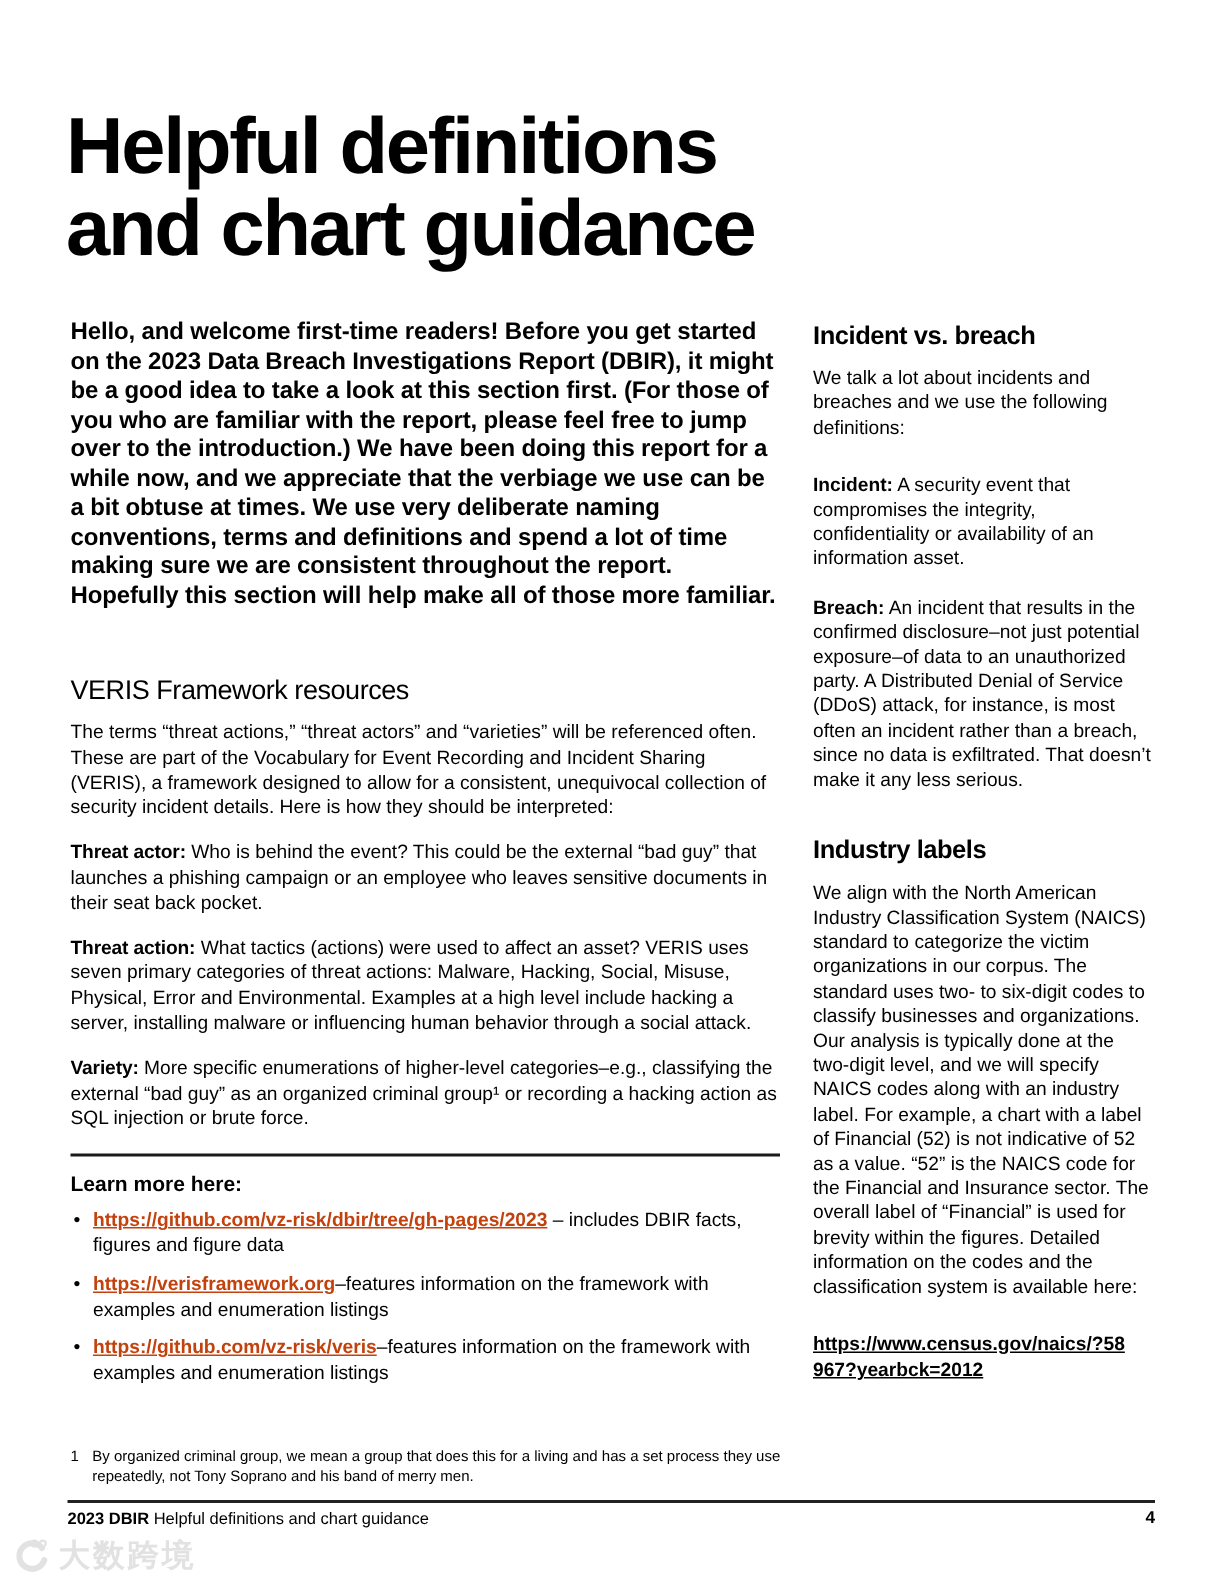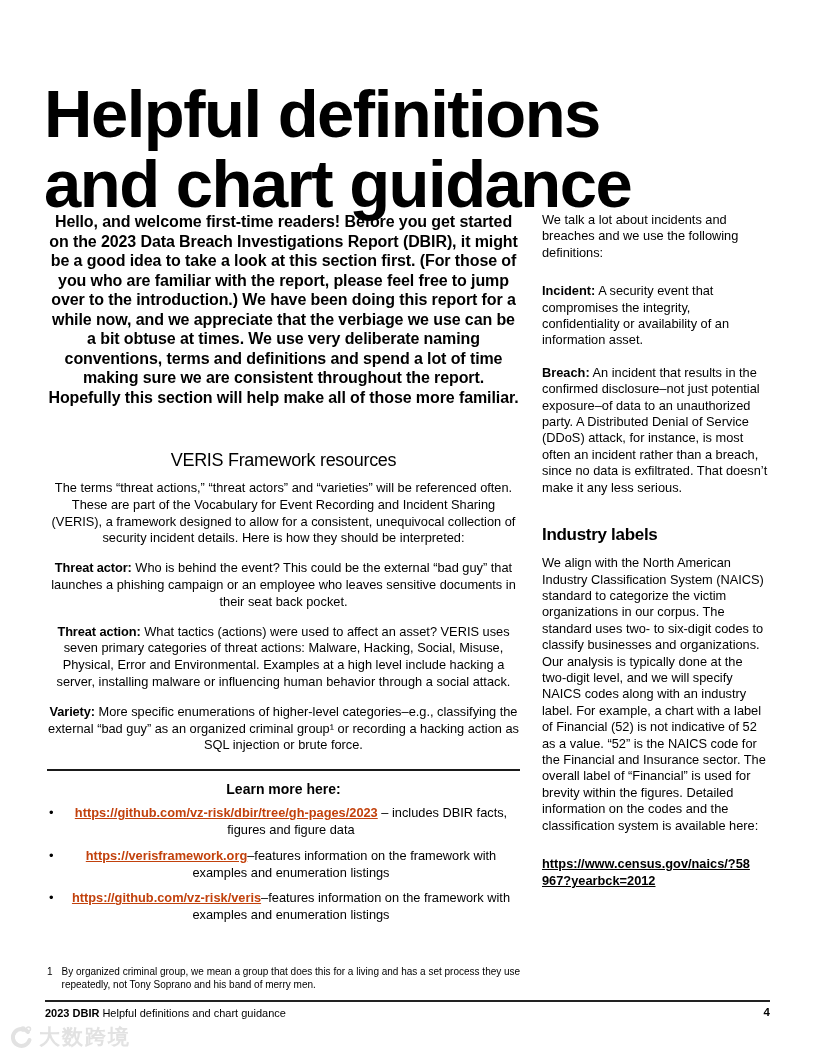--- a/index.html
+++ b/index.html
@@ -5,28 +5,28 @@
   html,body{margin:0;padding:0;}
   body{
     width:816px;height:1056px;
     background:#ffffff;color:#000;
     font-family:"Liberation Sans",sans-serif;
     position:relative;overflow:hidden;
     -webkit-font-smoothing:antialiased;
   }
   .page-title{
     position:absolute;left:44px;top:34px;
-    font-size:67px;font-weight:bold;letter-spacing:-1.5px;
+    font-size:53px;font-weight:bold;letter-spacing:-1.5px;
     line-height:1.05;color:#000;
   }
   .columns{
     position:absolute;left:47px;top:212px;width:723px;
     display:flex;gap:22px;
   }
-  .col-left{width:473px;text-align:center;}
+  .col-left{width:473px;}
   .col-right{width:228px;}
   .intro{
     font-size:16px;font-weight:bold;line-height:19.5px;margin:0;
     letter-spacing:-0.1px;
   }
   .veris-heading{
     font-size:18px;font-weight:normal;margin:43px 0 9px;letter-spacing:-0.3px;
   }
   .body-p{
     font-size:12.8px;line-height:16.8px;margin:0 0 13px;
@@ -116,20 +116,21 @@
       <h3 class="learn-heading">Learn more here:</h3>
       <ul class="link-list">
         <li><a class="doc-link">https://github.com/vz-risk/dbir/tree/gh-pages/2023</a><span> – includes DBIR facts, figures and figure data</span></li>
         <li><a class="doc-link">https://verisframework.org</a><span>–features information on the framework with examples and enumeration listings</span></li>
         <li><a class="doc-link">https://github.com/vz-risk/veris</a><span>–features information on the framework with examples and enumeration listings</span></li>
       </ul>
     </div>
 
     <div class="col-right">
       <div>
+        <h2 class="side-heading">Incident vs. breach</h2>
         <p class="side-p">We talk a lot about incidents and breaches and we use the following definitions:</p>
         <p class="side-p def-first"><strong>Incident:</strong> <span>A security event that compromises the integrity, confidentiality or availability of an information asset.</span></p>
         <p class="side-p"><strong>Breach:</strong> <span>An incident that results in the confirmed disclosure–not just potential exposure–of data to an unauthorized party. A Distributed Denial of Service (DDoS) attack, for instance, is most often an incident rather than a breach, since no data is exfiltrated. That doesn’t make it any less serious.</span></p>
       </div>
 
       <div class="industry-section">
         <h2 class="side-heading">Industry labels</h2>
         <p class="side-p">We align with the North American Industry Classification System (NAICS) standard to categorize the victim organizations in our corpus. The standard uses two- to six-digit codes to classify businesses and organizations. Our analysis is typically done at the two-digit level, and we will specify NAICS codes along with an industry label. For example, a chart with a label of Financial (52) is not indicative of 52 as a value. “52” is the NAICS code for the Financial and Insurance sector. The overall label of “Financial” is used for brevity within the figures. Detailed information on the codes and the classification system is available here:</p>
         <a class="census-link">https://www.census.gov/naics/?58967?yearbck=2012</a>
       </div>

